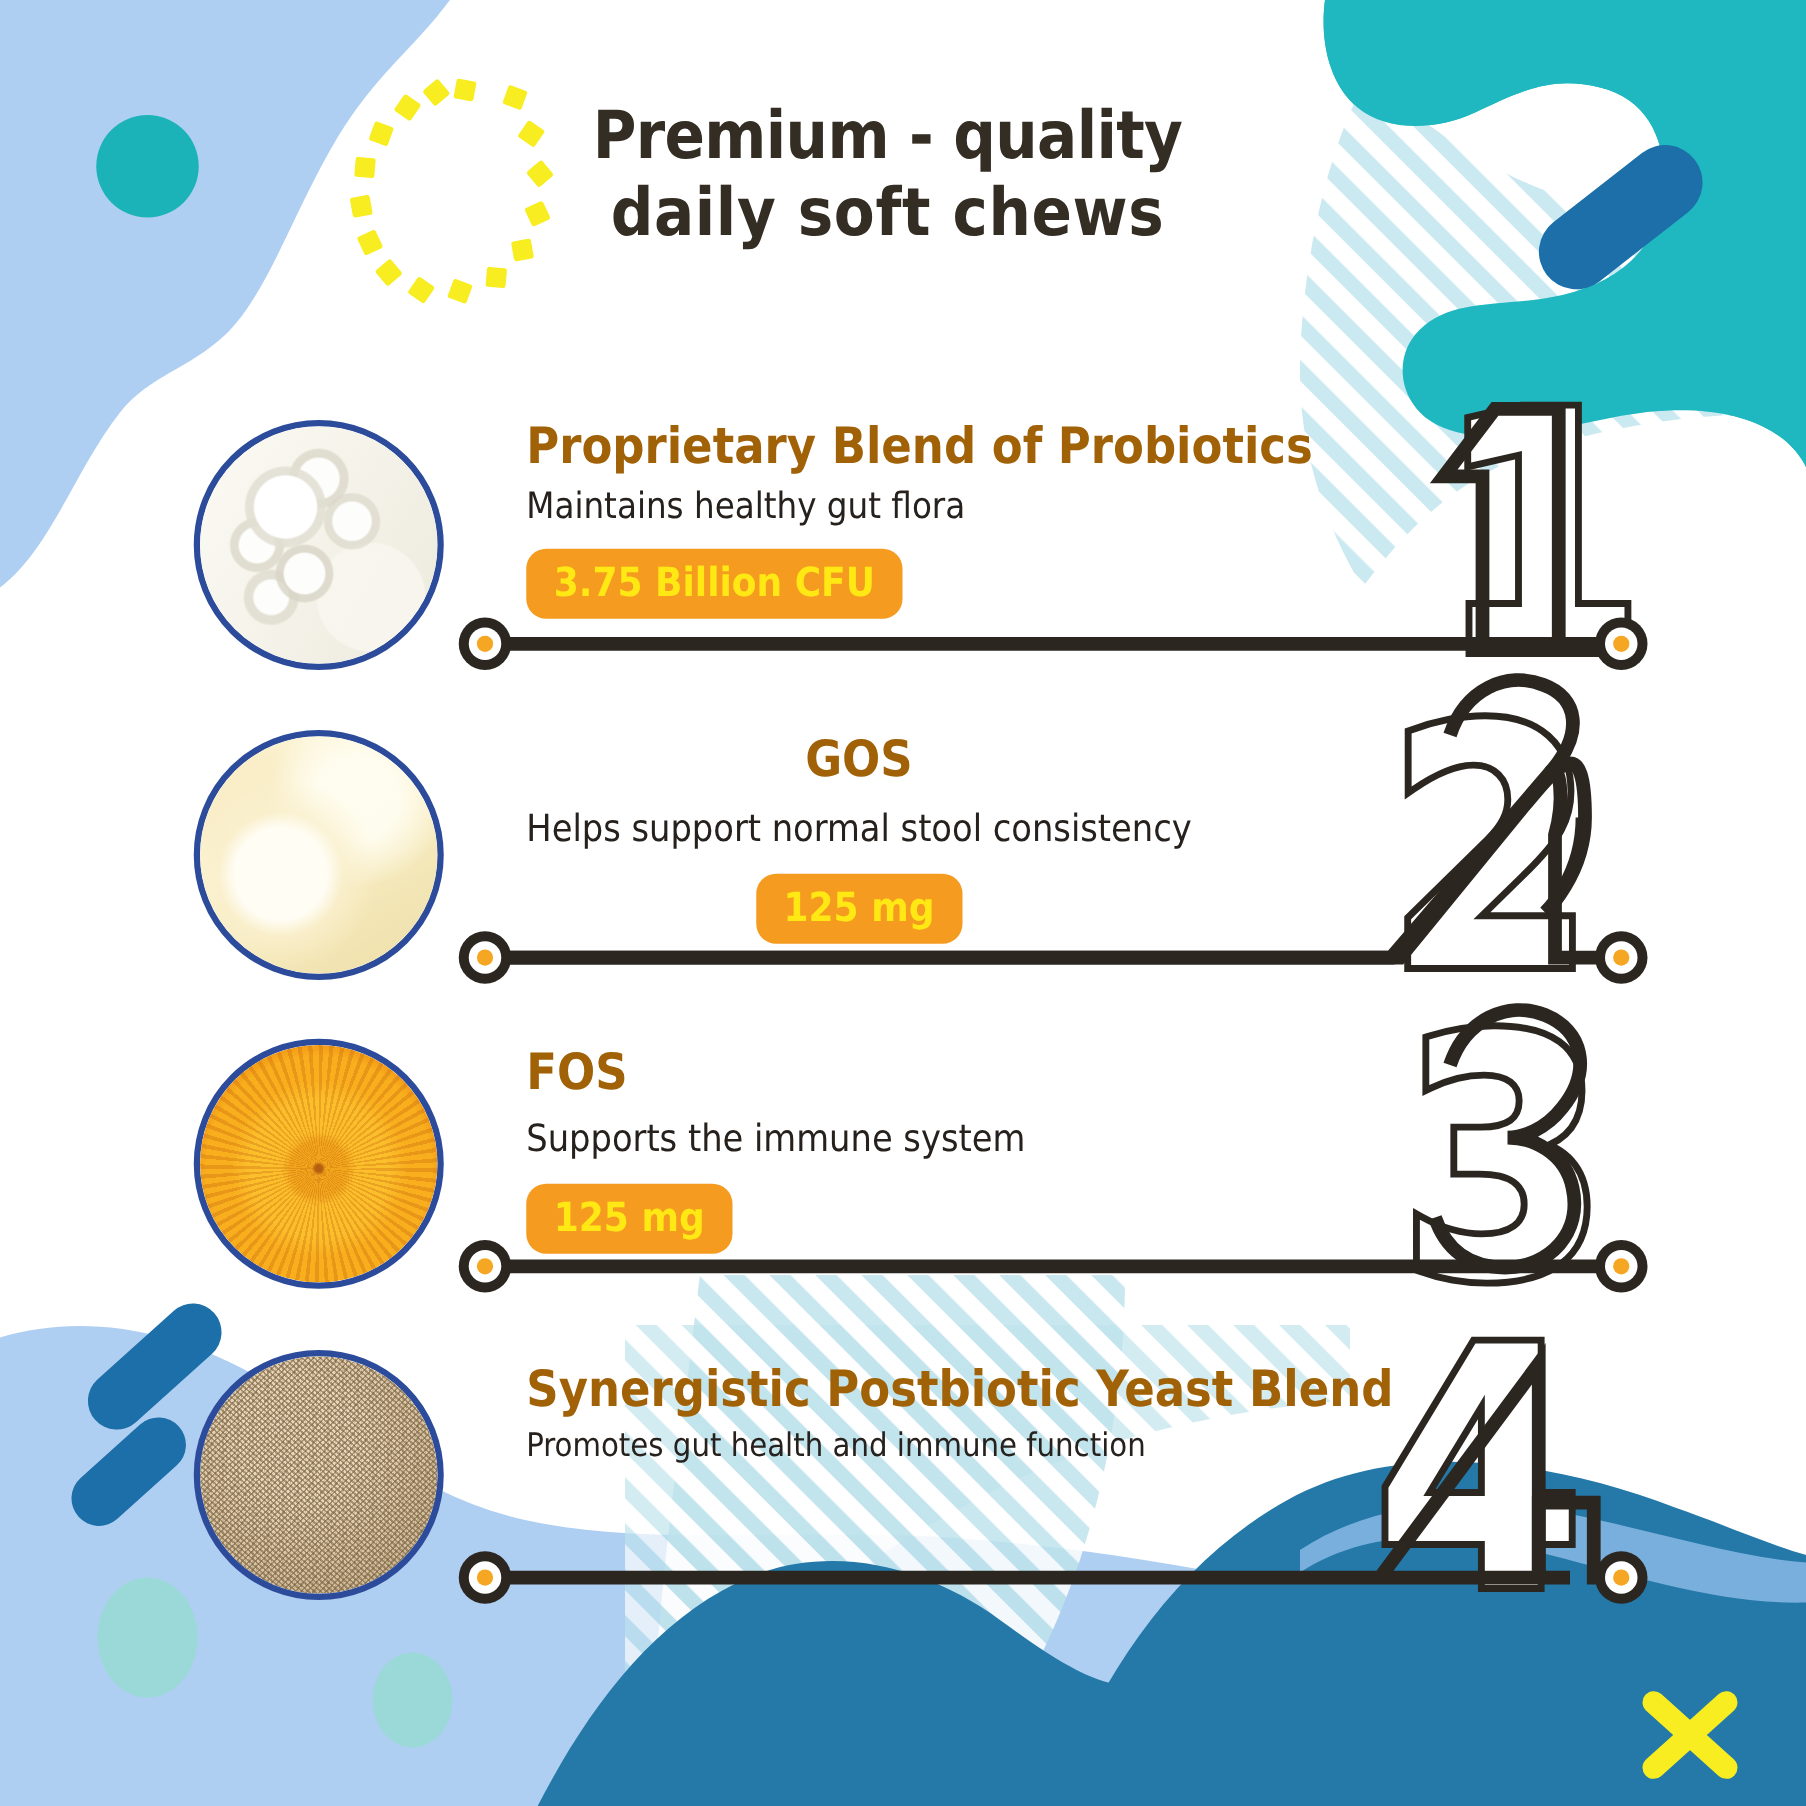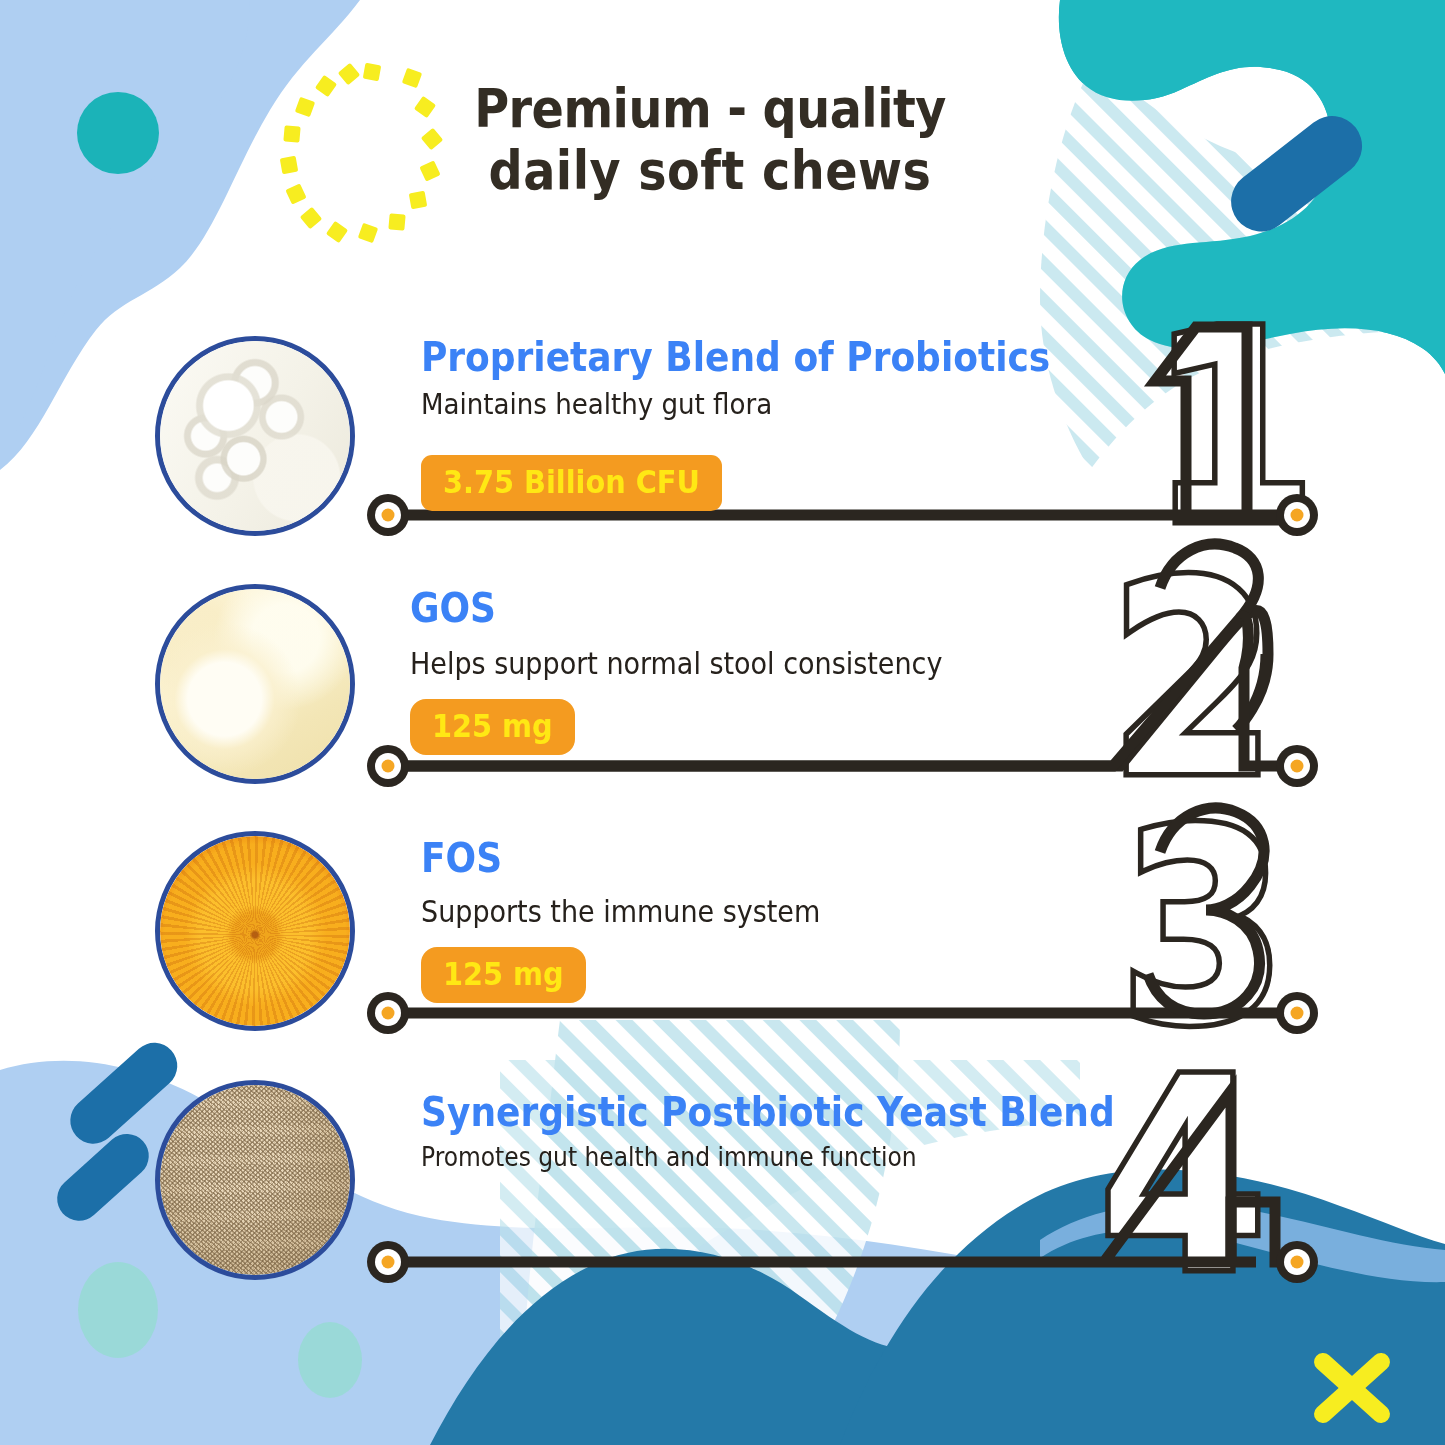--- a/index.html
+++ b/index.html
@@ -31,21 +31,21 @@
     line-height:1.17;
     color:#332d24;
     letter-spacing:-0.5px;
     white-space:nowrap;
   }
   .title-line.l2 { letter-spacing:0.5px; }
   .item-text { position:absolute; }
   .item-title {
     font-family:"DejaVu Sans Condensed","Liberation Sans", sans-serif;
     font-weight:bold;
-    color:#3b82f6;
+    color:#a16207;
     white-space:nowrap;
   }
   .item-sub {
     font-family:"DejaVu Sans Condensed","Liberation Sans", sans-serif;
     font-weight:normal;
     color:#26211c;
     white-space:nowrap;
   }
   .pill {
     display:inline-block;
@@ -338,27 +338,27 @@
       <div class="title-line l1">Premium - quality</div>
       <div class="title-line l2">daily soft chews</div>
     </div>
 
     <div class="food-circle" style="left:155px;top:336px;width:200px;height:200px;">
       <div class="food-inner tex-kefir"></div>
     </div>
     <div class="item-text" style="left:421px;top:335px;">
       <div class="item-title" style="font-size:40px;line-height:1.12;">Proprietary Blend of Probiotics</div>
       <div class="item-sub" style="font-size:29px;line-height:1.25;margin-top:6px;">Maintains healthy gut flora</div>
-      <div class="pill" style="font-size:32px;padding:8px 22px 10px;margin-top:33px;border-radius:11px;">3.75 Billion CFU</div>
+      <div class="pill" style="font-size:32px;padding:8px 22px 10px;margin-top:17px;">3.75 Billion CFU</div>
     </div>
 
     <div class="food-circle" style="left:155px;top:584px;width:200px;height:200px;">
       <div class="food-inner tex-cream"></div>
     </div>
-    <div class="item-text" style="left:410px;top:586px;">
+    <div class="item-text" style="left:421px;top:586px;text-align:center;">
       <div class="item-title" style="font-size:40px;line-height:1.12;">GOS</div>
       <div class="item-sub" style="font-size:30px;line-height:1.25;margin-top:14px;">Helps support normal stool consistency</div>
       <div class="pill" style="font-size:32px;padding:8px 22px 10px;margin-top:17px;">125 mg</div>
     </div>
 
     <div class="food-circle" style="left:155px;top:831px;width:200px;height:200px;">
       <div class="food-inner tex-chicory"></div>
     </div>
     <div class="item-text" style="left:421px;top:836px;">
       <div class="item-title" style="font-size:40px;line-height:1.12;">FOS</div>

